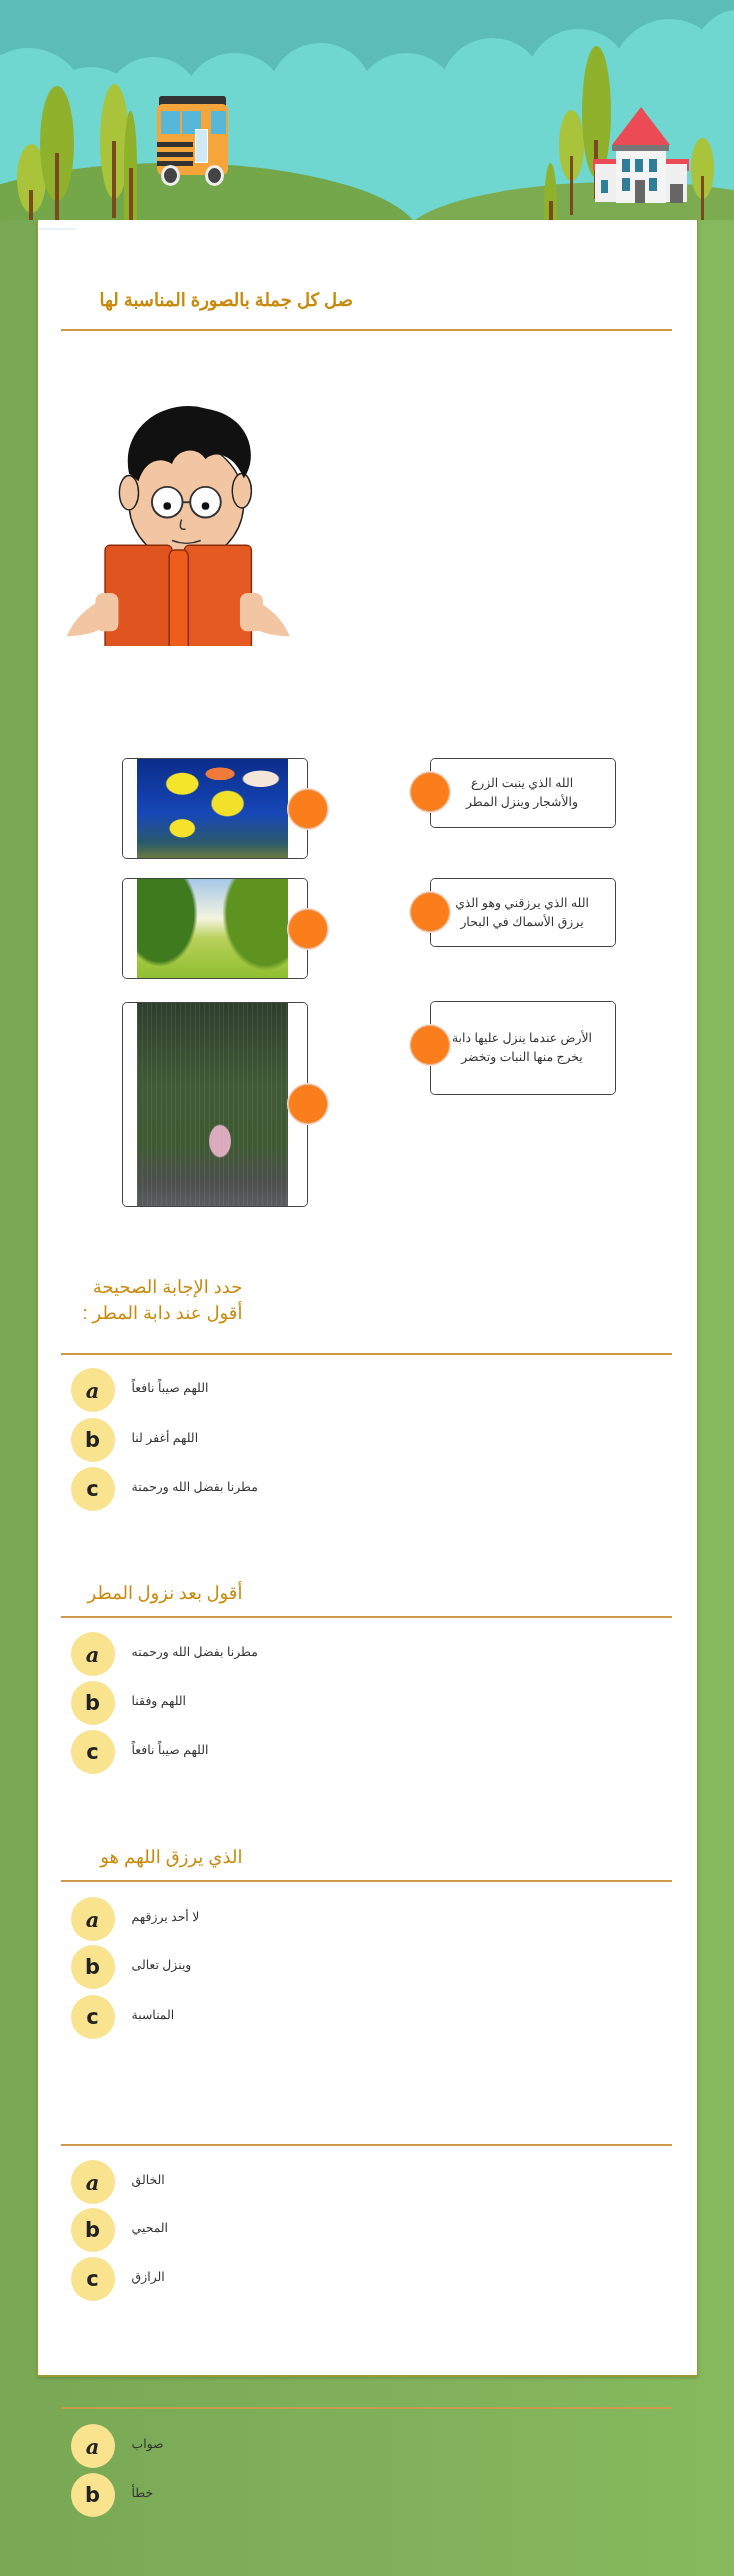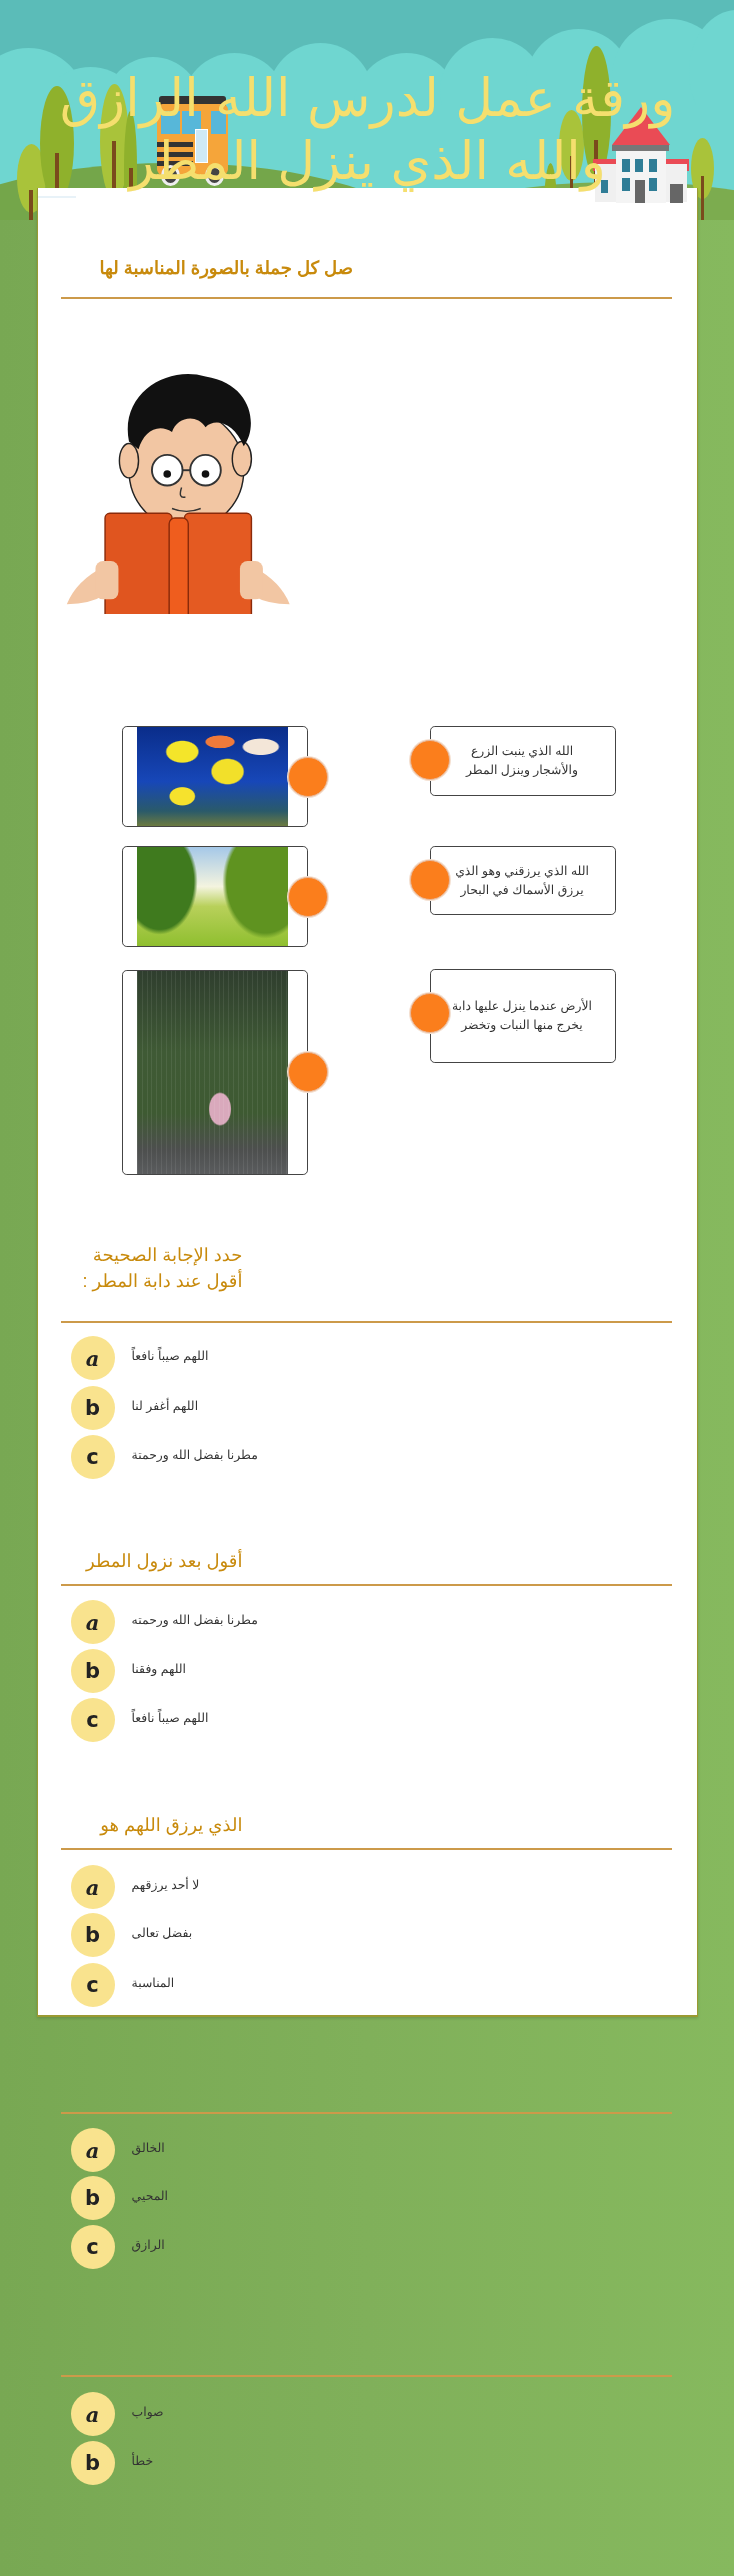--- a/index.html
+++ b/index.html
@@ -41,21 +41,21 @@
   .house .roof { position: absolute; left: 19px; top: 0; width: 0; height: 0; border-left: 29px solid transparent; border-right: 29px solid transparent; border-bottom: 38px solid #ea4b55; }
   .house .roofbase { position: absolute; left: 19px; top: 38px; width: 57px; height: 5.7px; background: #777; }
   .house .main { position: absolute; left: 23px; top: 44px; width: 50px; height: 52px; background: #f4f4f4; }
   .house .wing { position: absolute; top: 57px; width: 23px; height: 38px; background: #f0f0f0; }
   .house .wingroof { position: absolute; top: 52px; width: 27px; height: 11.5px; background: #ea4b55; }
   .house .w { position: absolute; width: 7.7px; height: 13.4px; background: #2f7d96; }
   .house .door { position: absolute; left: 42px; top: 73px; width: 9.6px; height: 23px; background: #666; }
 
   
   .card {
-    position: absolute; left: 37px; top: 188px; width: 661px; height: 1829px;
+    position: absolute; left: 37px; top: 220px; width: 661px; height: 2157px;
     background: #fff;
     border-left: 1.9px solid #9a9a32; border-right: 1.9px solid #9a9a32; border-bottom: 2.9px solid #9a9a32;
     box-shadow: 0 1.9px 2.9px rgba(0,0,0,0.15);
   }
   .card-topline { position: absolute; left: 0; top: 7.7px; width: 38px; height: 1.9px; background: #e8f2f8; }
 
   .section-title {
     position: absolute; direction: rtl; text-align: right;
     color: #c88a0c;
   }
@@ -198,21 +198,20 @@
     <div class="w" style="left:29px;top:52px;"></div>
     <div class="w" style="left:42px;top:52px;"></div>
     <div class="w" style="left:56px;top:52px;"></div>
     <div class="w" style="left:29px;top:71px;"></div>
     <div class="w" style="left:56px;top:71px;"></div>
     <div class="w" style="left:7.7px;top:73px;"></div>
     <div class="door"></div>
     <div class="w" style="left:77px;top:77px;width:13.4px;height:19px;background:#666;"></div>
   </div>
 
-  <h1 class="header-title">ورقة عمل لدرس الله الرازق والله الذي ينزل المطر</h1>
 </div>
 
 <div class="card">
   <div class="card-topline"></div>
 
   <h2 class="section-title match-title">صل كل جملة بالصورة المناسبة لها</h2>
   <div class="divider" style="top:109px;"></div>
 
   <svg class="boy" viewBox="0 0 300 290">
 
@@ -275,21 +274,21 @@
   </div>
   <div class="option" style="top:1198px;">
     <div class="badge">b</div>
     <div class="label">اللهم أغفر لنا</div>
   </div>
   <div class="option" style="top:1247px;">
     <div class="badge">c</div>
     <div class="label">مطرنا بفضل الله ورحمتة</div>
   </div>
 
-  <div class="section-title q-title" style="top:1359px;left:13.4px;width:191px;">أقول بعد نزول المطر</div>
+  <div class="section-title q-title" style="top:1359px;left:13.4px;width:191px;font-family:Liberation Serif, serif;">أقول بعد نزول المطر</div>
   <div class="divider" style="top:1396px;"></div>
   <div class="option" style="top:1412px;">
     <div class="badge italic">a</div>
     <div class="label">مطرنا بفضل الله ورحمته</div>
   </div>
   <div class="option" style="top:1461px;">
     <div class="badge">b</div>
     <div class="label">اللهم وفقنا</div>
   </div>
   <div class="option" style="top:1510px;">
@@ -298,21 +297,21 @@
   </div>
 
   <div class="section-title q-title" style="top:1623px;left:13.4px;width:191px;">الذي يرزق اللهم هو</div>
   <div class="divider" style="top:1660px;"></div>
   <div class="option" style="top:1677px;">
     <div class="badge italic">a</div>
     <div class="label">لا أحد يرزقهم</div>
   </div>
   <div class="option" style="top:1725px;">
     <div class="badge">b</div>
-    <div class="label">بفضل تعالى</div>
+    <div class="label">وينزل تعالى</div>
   </div>
   <div class="option" style="top:1775px;">
     <div class="badge">c</div>
     <div class="label">المناسبة</div>
   </div>
 
   <div class="divider" style="top:1924px;"></div>
   <div class="option" style="top:1940px;">
     <div class="badge italic">a</div>
     <div class="label">الخالق</div>

